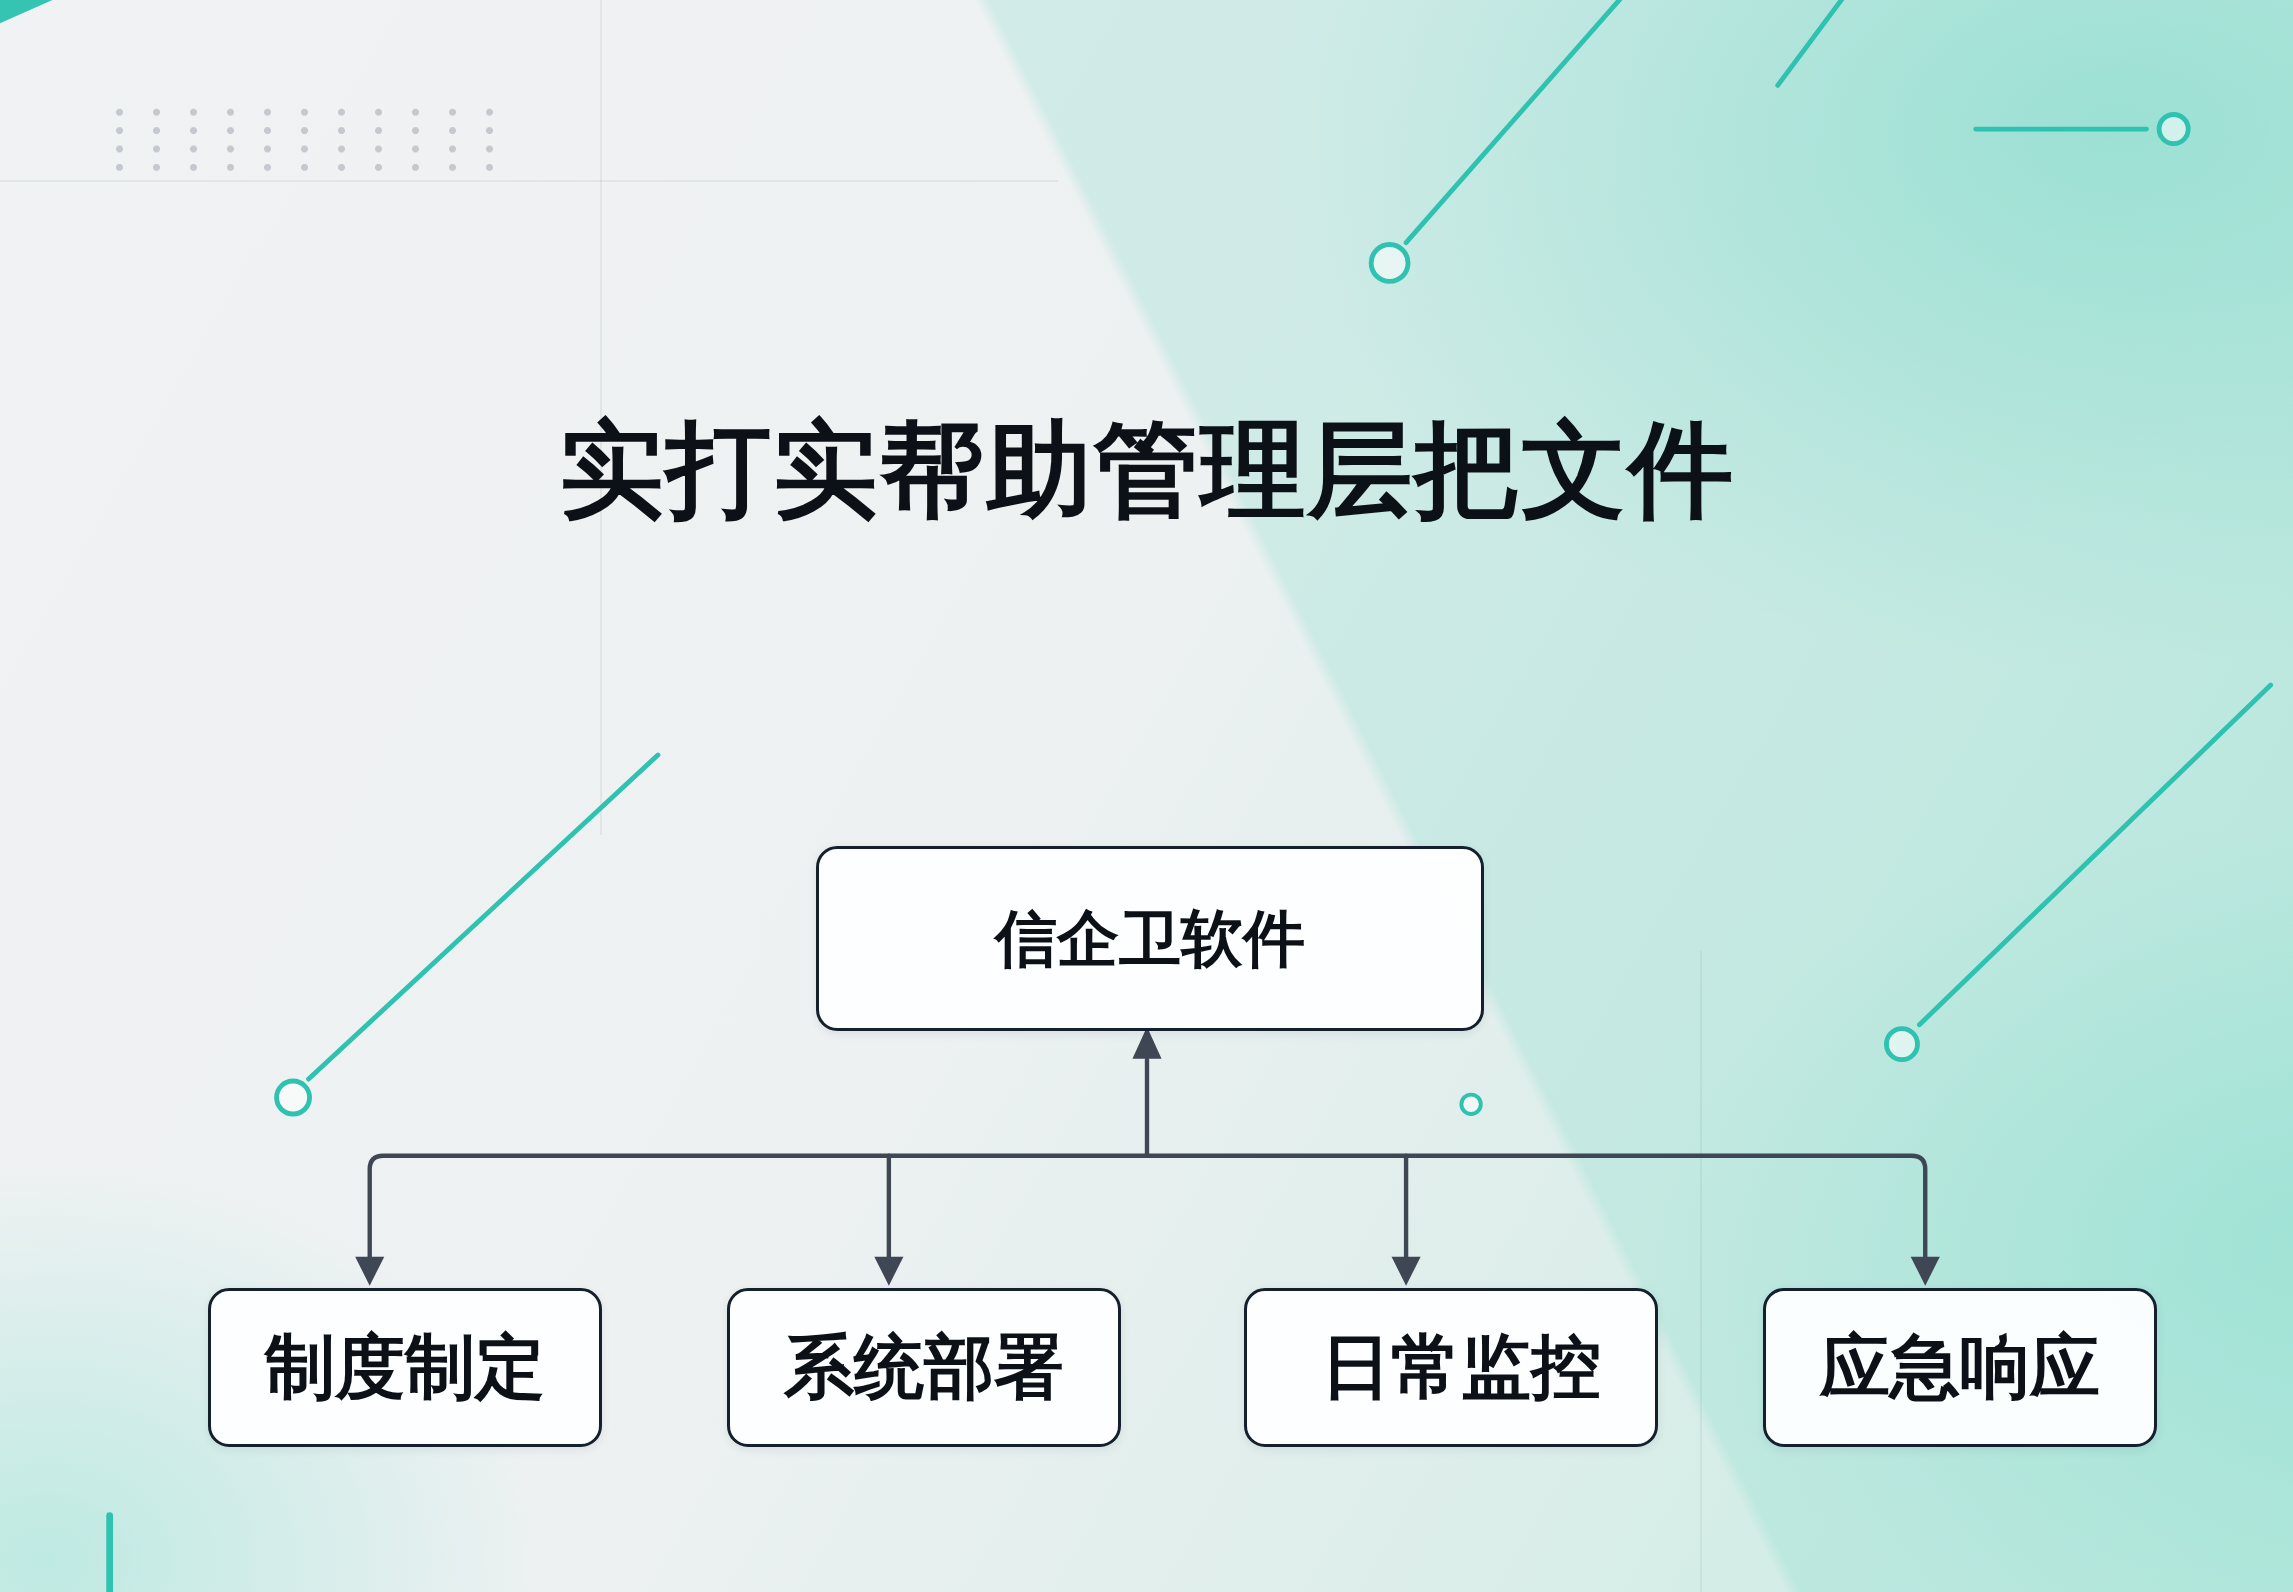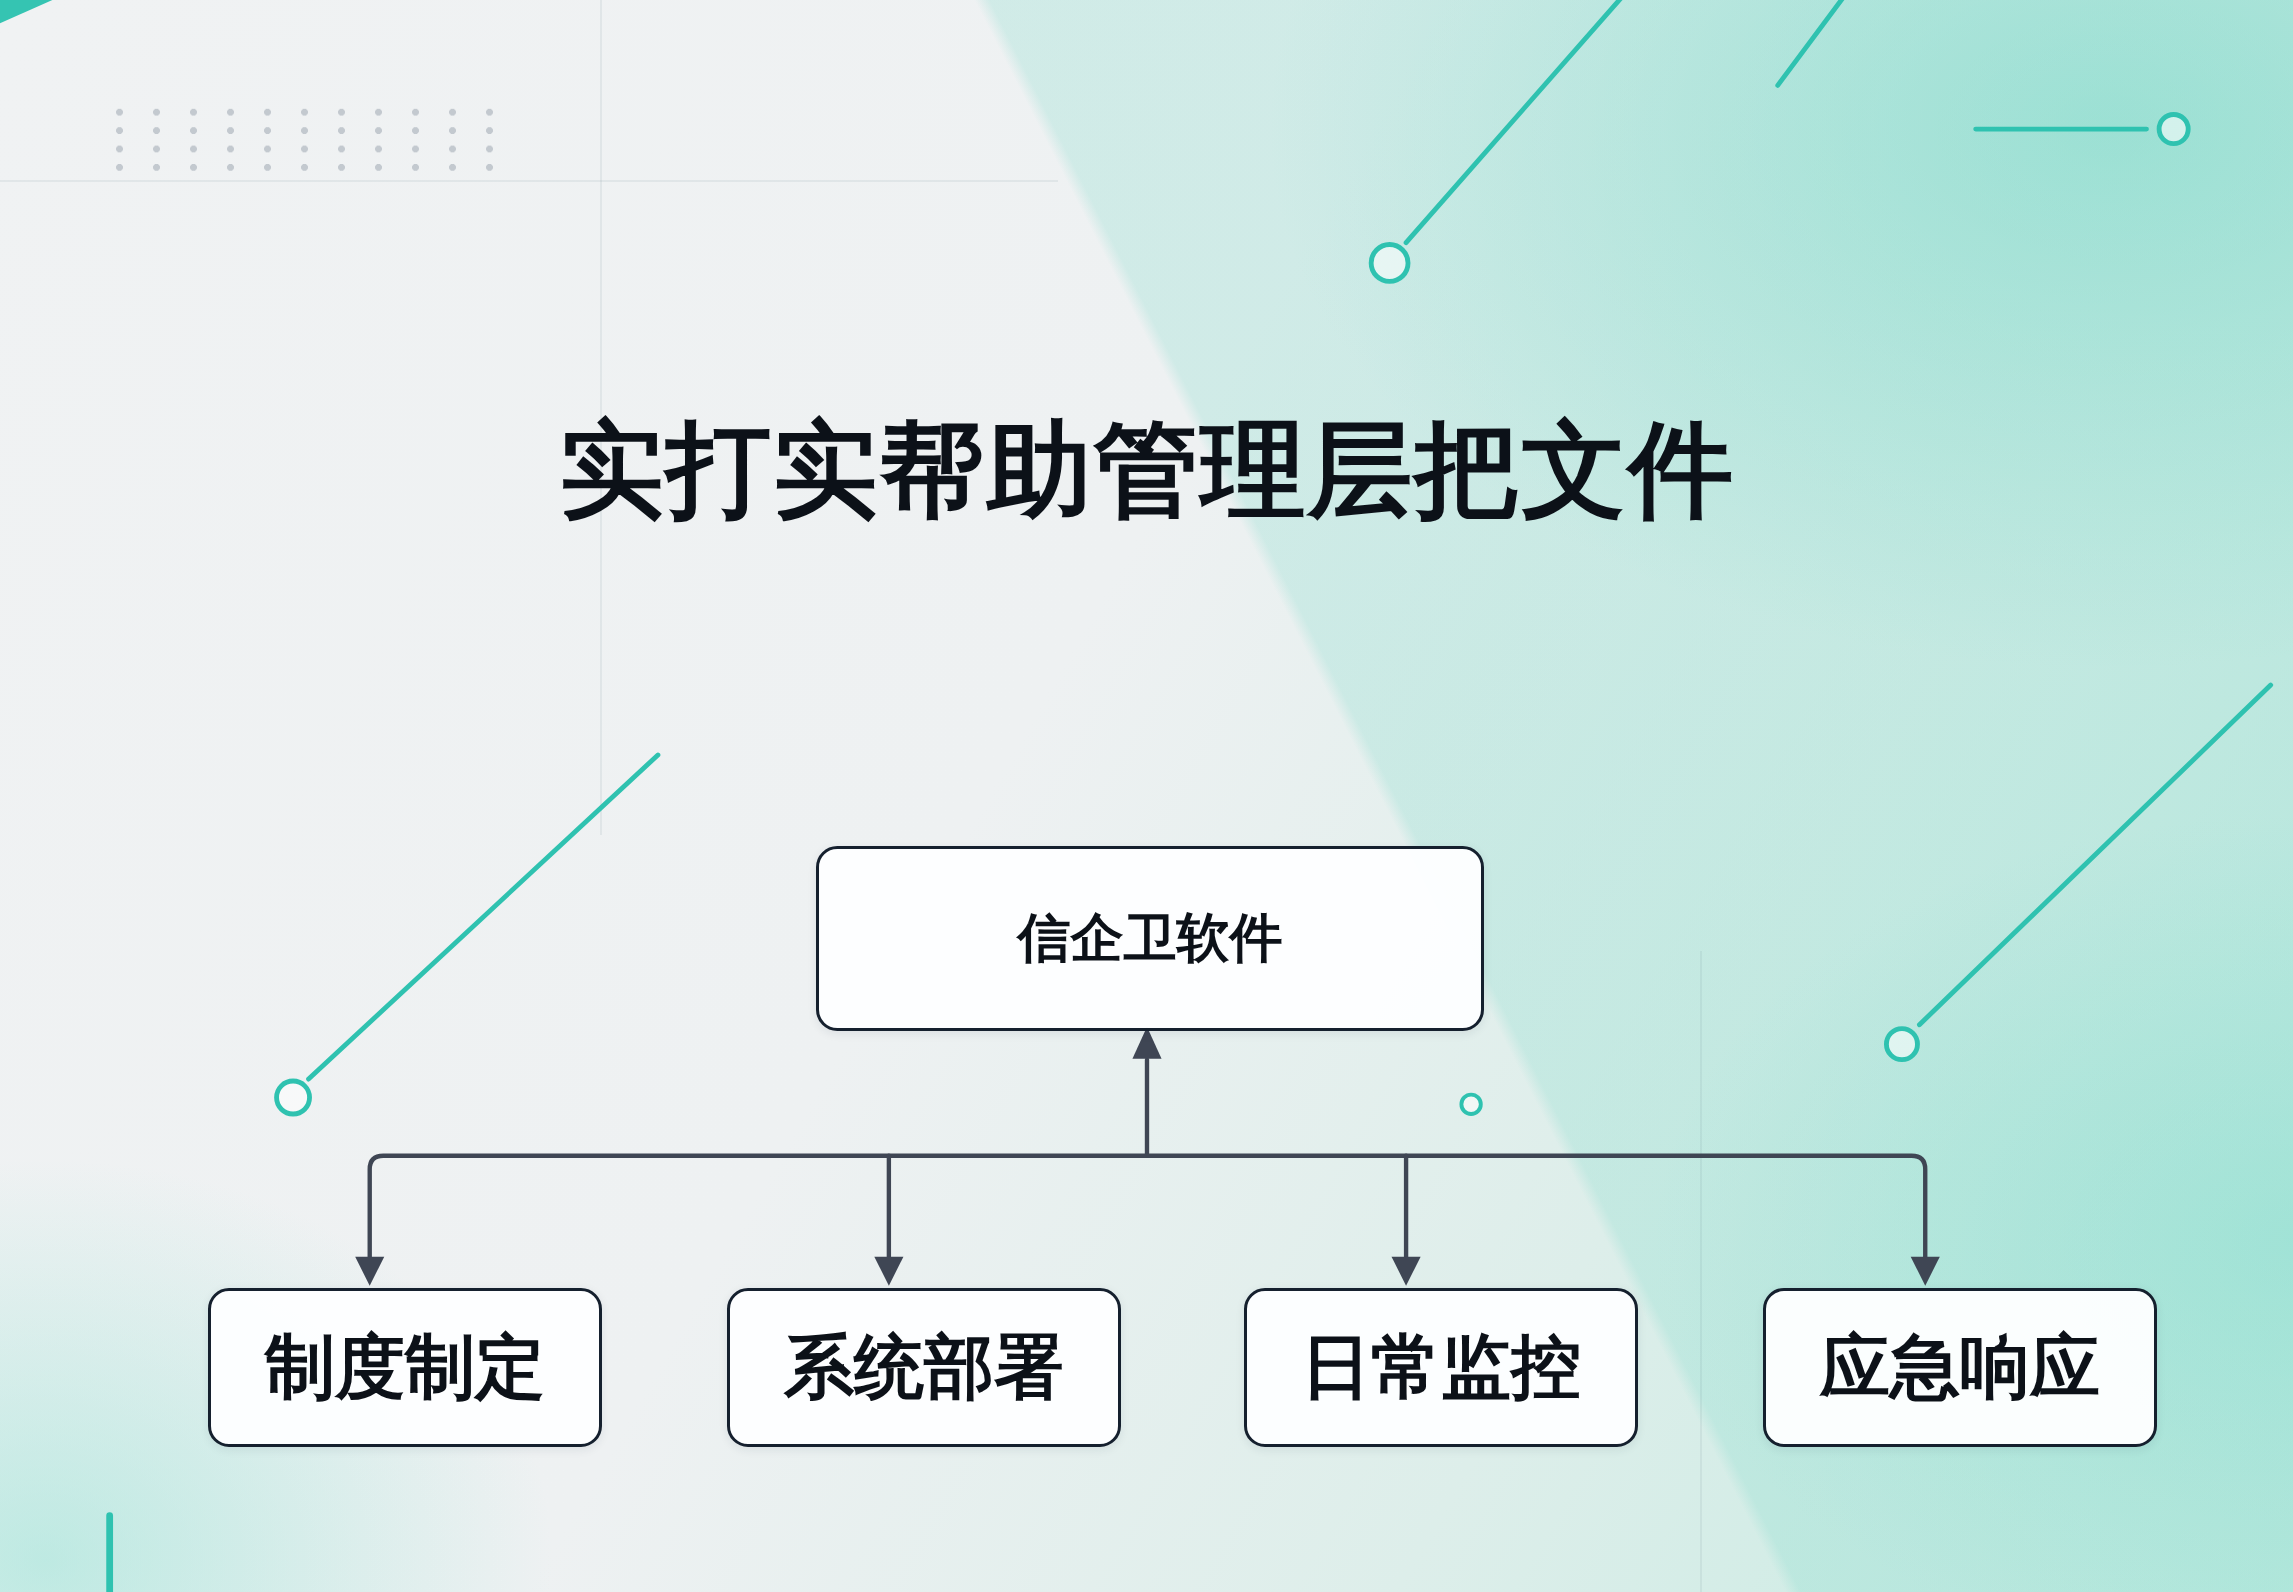--- a/index.html
+++ b/index.html
@@ -47,29 +47,29 @@
   .node {
     position: absolute; z-index: 4;
     background: rgba(253,254,255,0.97);
     border: 3.9px solid #15202e;
     display: flex; align-items: center; justify-content: center;
     color: #0c1118; font-weight: 700;
     box-shadow: 0 2.9px 9.7px rgba(20,40,60,0.08);
   }
   .node.root {
     left: 816px; top: 846px; width: 662px; height: 179px;
-    border-radius: 21.3px; font-size: 53px;
+    border-radius: 21.3px; font-size: 62px;
   }
   .node.child {
     top: 1288px; width: 388px; height: 153px;
     border-radius: 21px; font-size: 70px; margin-left: 32px;
   }
   .node.c1 { left: 176px; }
   .node.c2 { left: 695px; }
-  .node.c3 { left: 1212px; }
+  .node.c3 { left: 1212px; padding-left: 20px; }
   .node.c4 { left: 1731px; text-align: center; }
 </style>
 </head>
 <body>
 
 <div class="canvas">
 
   <div class="bg"></div>
 
   <div class="gridline v1"></div>

